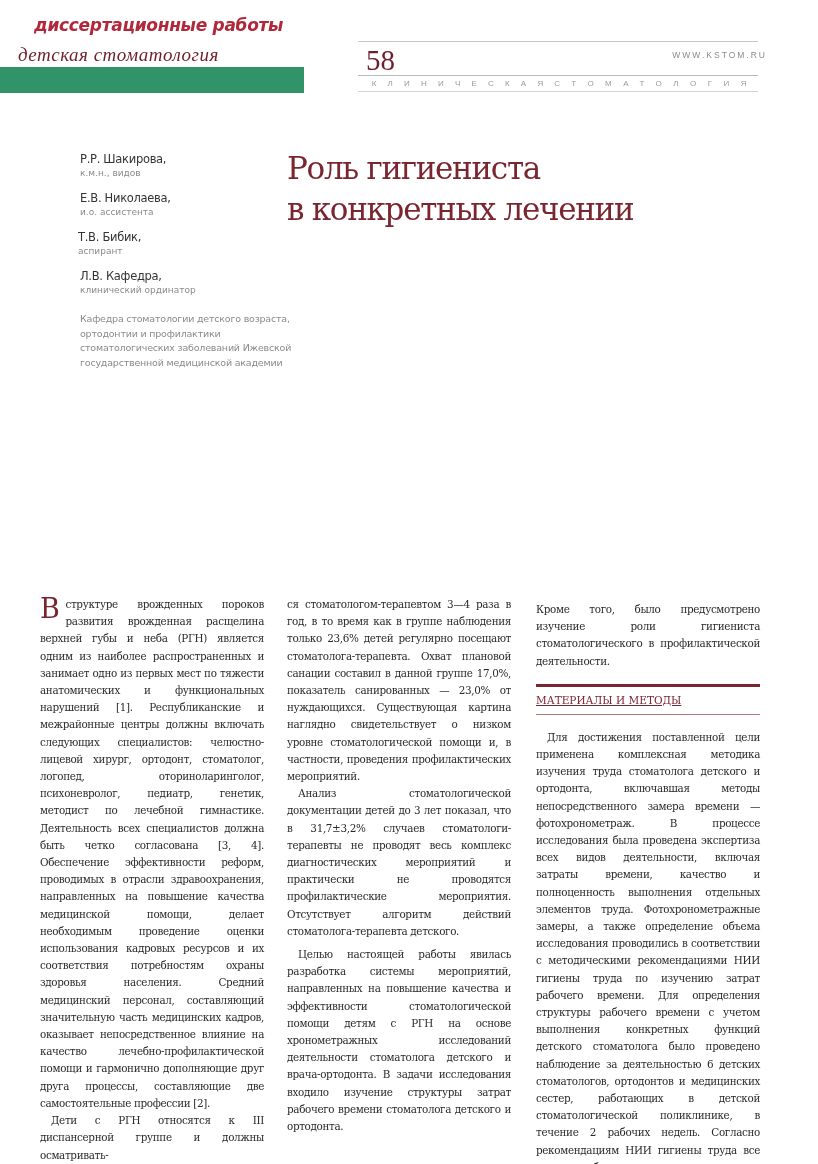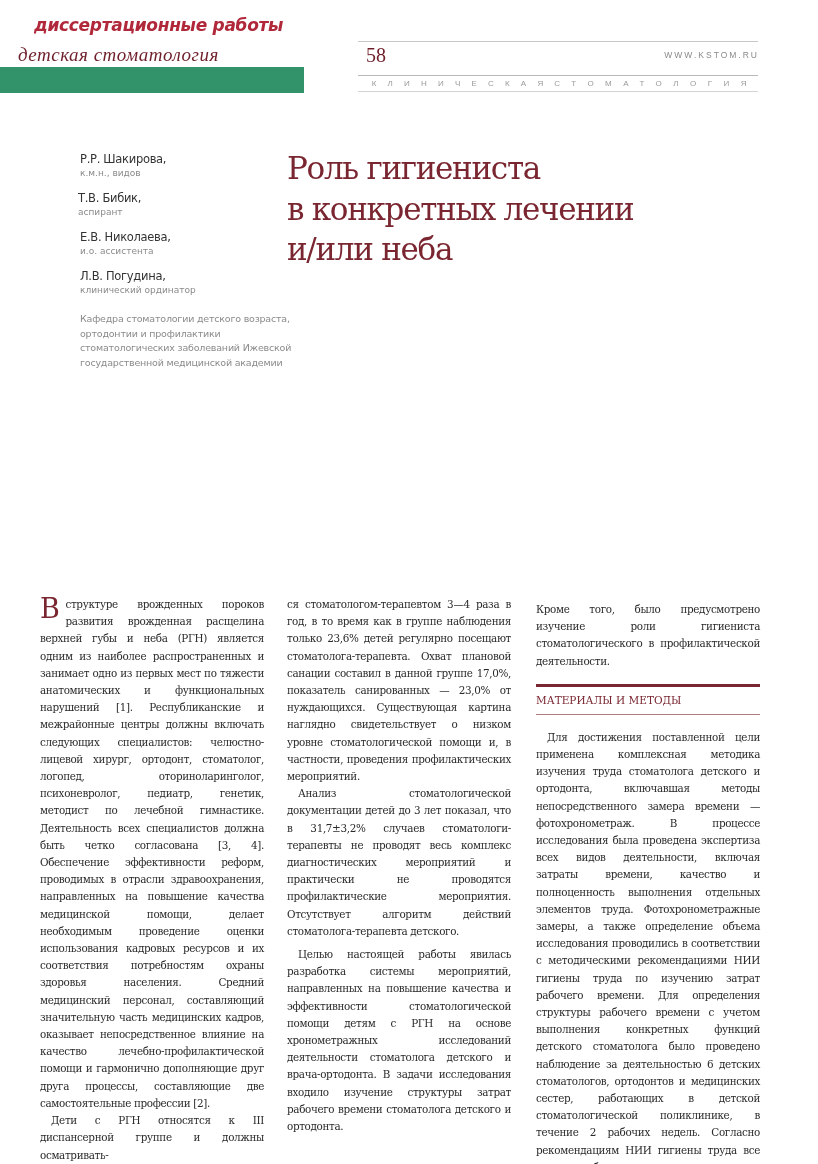--- a/index.html
+++ b/index.html
@@ -3,22 +3,22 @@
 <meta charset="utf-8">
 <style>
   html, body { margin: 0; padding: 0; background: #ffffff; }
   body { width: 818px; height: 1164px; position: relative; overflow: hidden; font-family: "Liberation Serif", serif; color: #2a2a2a; }
 
   .rubric { position: absolute; left: 34px; top: 15px; font-family: "DejaVu Sans", sans-serif; font-weight: bold; font-style: italic; font-size: 17px; color: #b0283a; letter-spacing: -0.3px; }
   .section-script { position: absolute; left: 18px; top: 44px; font-family: Liberation Serif, serif; font-style: italic; font-size: 19px; color: #6e1f2a; letter-spacing: 0.5px; z-index: 2; }
   .green-bar { position: absolute; left: 0; top: 67px; width: 304px; height: 26px; background: #32936a; }
 
   .hdr-line-top { position: absolute; left: 358px; top: 41px; width: 400px; height: 1px; background: #c8c8c8; }
-  .page-num { position: absolute; left: 366px; top: 44px; font-family: "Liberation Serif", serif; font-size: 20px; color: #6e1f2a; }
-  .site { position: absolute; right: 59px; top: 50px; font-family: "Liberation Sans", sans-serif; font-size: 8.5px; letter-spacing: 2px; color: #8a8a8a; }
+  .page-num { position: absolute; left: 366px; top: 44px; font-family: "Liberation Serif", serif; font-size: 29px; color: #6e1f2a; }
+  .site { position: absolute; right: 51px; top: 50px; font-family: "Liberation Sans", sans-serif; font-size: 8.5px; letter-spacing: 2px; color: #8a8a8a; }
   .hdr-line-mid { position: absolute; left: 358px; top: 75px; width: 400px; height: 1px; background: #b8b8b8; }
   .journal { position: absolute; left: 366px; top: 79px; width: 392px; display: flex; justify-content: flex-end; font-family: "Liberation Sans", sans-serif; font-size: 8px; color: #9a9a9a; }
   .journal .w1 { letter-spacing: 11.2px; }
   .journal .w2 { letter-spacing: 11.5px; }
   .hdr-line-bot { position: absolute; left: 358px; top: 91px; width: 400px; height: 1px; background: #d4d4d4; }
 
   .authors { position: absolute; left: 56px; top: 152px; width: 230px; font-family: "DejaVu Sans", sans-serif; margin-left: 24px; }
   .author { margin-bottom: 12px; }
   .author .name { font-size: 11.5px; color: #333; letter-spacing: -0.3px; line-height: 15px; }
   .author .role { font-size: 9px; color: #8a8a8a; line-height: 12px; }
@@ -30,21 +30,21 @@
   .col { position: absolute; top: 596px; width: 224px; font-family: "DejaVu Serif", serif; font-size: 10.4px; line-height: 17.2px; color: #2a2a2a; text-align: justify; letter-spacing: -0.35px; }
   .col p { margin: 0; }
   .col p.ind { text-indent: 11px; }
   .col1 { left: 40px; }
   .col2 { left: 287px; }
   .col3 { left: 536px; top: 601px; }
 
   .dropcap { float: left; font-family: "DejaVu Serif", serif; font-size: 27px; line-height: 24px; color: #7a2630; margin: 0 6px 0 0; padding-top: 1px; }
 
   .sec-rule-top { height: 3px; background: #7a2630; margin: 14px 0 6px 0; }
-  .sec-title { font-family: "DejaVu Serif", serif; font-size: 10.5px; color: #7a2630; letter-spacing: 0px; line-height: 14px; }
+  .sec-title { font-family: "DejaVu Serif", serif; font-size: 10.5px; color: #7a2630; letter-spacing: 0px; line-height: 14px; text-decoration: underline; }
   .sec-rule-bot { height: 1px; background: #b47a82; margin: 7px 0 14px 0; }
 </style>
 </head>
 <body>
 
 <div class="rubric">диссертационные работы</div>
 <div class="section-script">детская стоматология</div>
 <div class="green-bar"></div>
 
 <div class="hdr-line-top"></div>
@@ -55,39 +55,38 @@
   <span class="w1">КЛИНИЧЕСКАЯ</span>
   <span class="w2">СТОМАТОЛОГИЯ</span>
 </div>
 <div class="hdr-line-bot"></div>
 
 <div class="authors">
   <div class="author">
     <div class="name">Р.Р. Шакирова,</div>
     <div class="role">к.м.н., видов</div>
   </div>
+  <div class="author">
+    <div class="name">Е.В. Николаева,</div>
+    <div class="role">и.о. ассистента</div>
+  </div>
   <div class="author" style="margin-left:-2px">
     <div class="name">Т.В. Бибик,</div>
     <div class="role">аспирант</div>
   </div>
   <div class="author">
-    <div class="name">Е.В. Николаева,</div>
-    <div class="role">и.о. ассистента</div>
-  </div>
-  <div class="author">
-    <div class="name">Л.В. Погудина,</div>
+    <div class="name">Л.В. Кафедра,</div>
     <div class="role">клинический ординатор</div>
   </div>
   <div class="affil">Кафедра стоматологии детского возраста, ортодонтии и профилактики стоматологических заболеваний Ижевской государственной медицинской академии</div>
 </div>
 
 <div class="title">
   <div>Роль гигиениста</div>
   <div>в конкретных лечении</div>
-  <div>и/или неба</div>
 </div>
 
 <div class="col col1">
   <p><span class="dropcap">В</span><span> структуре врожденных пороков развития врожденная расщелина верхней губы и неба (РГН) является одним из наиболее распространенных и занимает одно из первых мест по тяжести анатомических и функциональных нарушений [1]. Республиканские и межрайонные центры должны включать следующих специалистов: челюстно-лицевой хирург, ортодонт, стоматолог, логопед, оториноларинголог, психоневролог, педиатр, генетик, методист по лечебной гимнастике. Деятельность всех специалистов должна быть четко согласована [3, 4]. Обеспечение эффективности реформ, проводимых в отрасли здравоохранения, направленных на повышение качества медицинской помощи, делает необходимым проведение оценки использования кадровых ресурсов и их соответствия потребностям охраны здоровья населения. Средний медицинский персонал, составляющий значительную часть медицинских кадров, оказывает непосредственное влияние на качество лечебно-профилактической помощи и гармонично дополняющие друг друга процессы, составляющие две самостоятельные профессии [2].</span></p>
   <p class="ind">Дети с РГН относятся к III диспансерной группе и должны осматривать-</p>
 </div>
 
 <div class="col col2">
   <p>ся стоматологом-терапевтом 3—4 раза в год, в то время как в группе наблюдения только 23,6% детей регулярно посещают стоматолога-терапевта. Охват плановой санации составил в данной группе 17,0%, показатель санированных — 23,0% от нуждающихся. Существующая картина наглядно свидетельствует о низком уровне стоматологической помощи и, в частности, проведения профилактических мероприятий.</p>
   <p class="ind">Анализ стоматологической документации детей до 3 лет показал, что в 31,7±3,2% случаев стоматологи-терапевты не проводят весь комплекс диагностических мероприятий и практически не проводятся профилактические мероприятия. Отсутствует алгоритм действий стоматолога-терапевта детского.</p>

